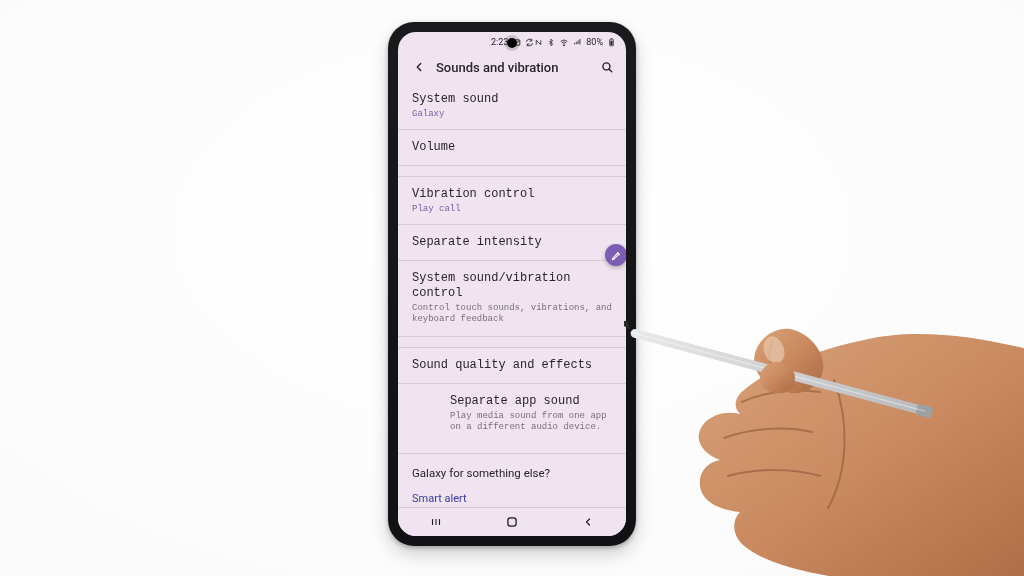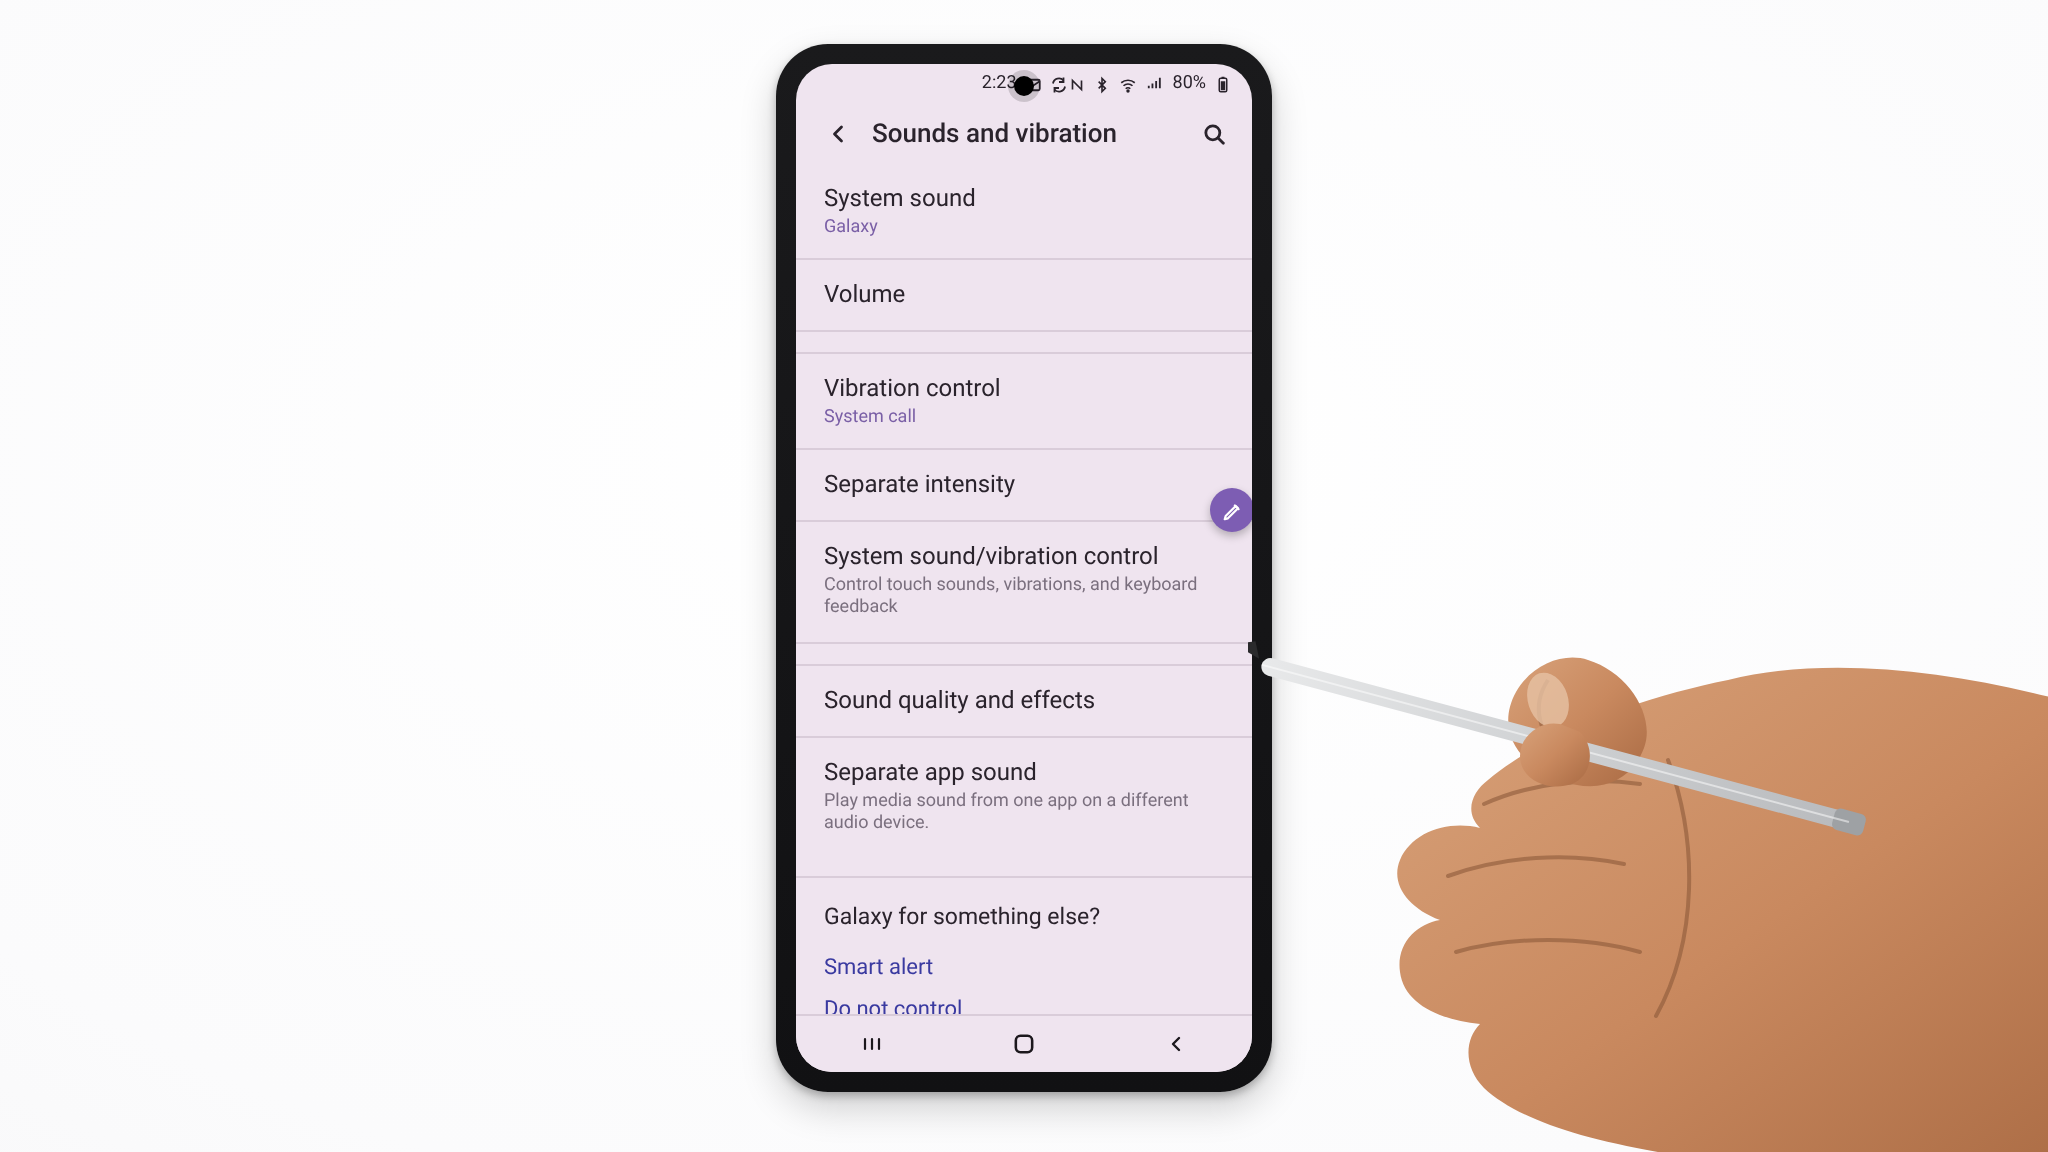--- a/index.html
+++ b/index.html
@@ -79,22 +79,23 @@
 
   
   .list{
     position:absolute;
     top:50px; bottom:28px; left:0; right:0;
     overflow:hidden;
   }
   .row{
     padding: 10px 14px 10px 14px;
     border-bottom: 1px solid var(--divider);
-  }
-  .row.no-div{ border-bottom:none; }
+    font-family: Liberation Mono, monospace;
+  }
+  .row.no-div{ border-bottom:none;margin-left:38px; }
   .row .label{ font-size:12px; color:var(--ink-1); line-height:1.25; }
   .row .sub{ font-size:9px; color:var(--accent-2); margin-top:2px; }
   .row .desc{ font-size:9px; color:var(--ink-2); margin-top:2px; line-height:1.25; }
   .section-gap{ height:10px; background:transparent; border-bottom:1px solid var(--divider); }
   .footer-block{
     padding: 12px 14px 8px 14px;
   }
   .footer-block .hint{ font-size:11.5px; color:var(--ink-1); margin-bottom:8px; }
   .footer-block .link{ font-size:11px; color:var(--accent); padding:4px 0; }
 
@@ -207,21 +208,21 @@
         <div class="sub">Galaxy</div>
       </div>
       <div class="row">
         <div class="label">Volume</div>
       </div>
 
       <div class="section-gap"></div>
 
       <div class="row">
         <div class="label">Vibration control</div>
-        <div class="sub">System call</div>
+        <div class="sub">Play call</div>
       </div>
       <div class="row">
         <div class="label">Separate intensity</div>
       </div>
       <div class="row">
         <div class="label">System sound/vibration control</div>
         <div class="desc">Control touch sounds, vibrations, and keyboard feedback</div>
       </div>
 
       <div class="section-gap"></div>

